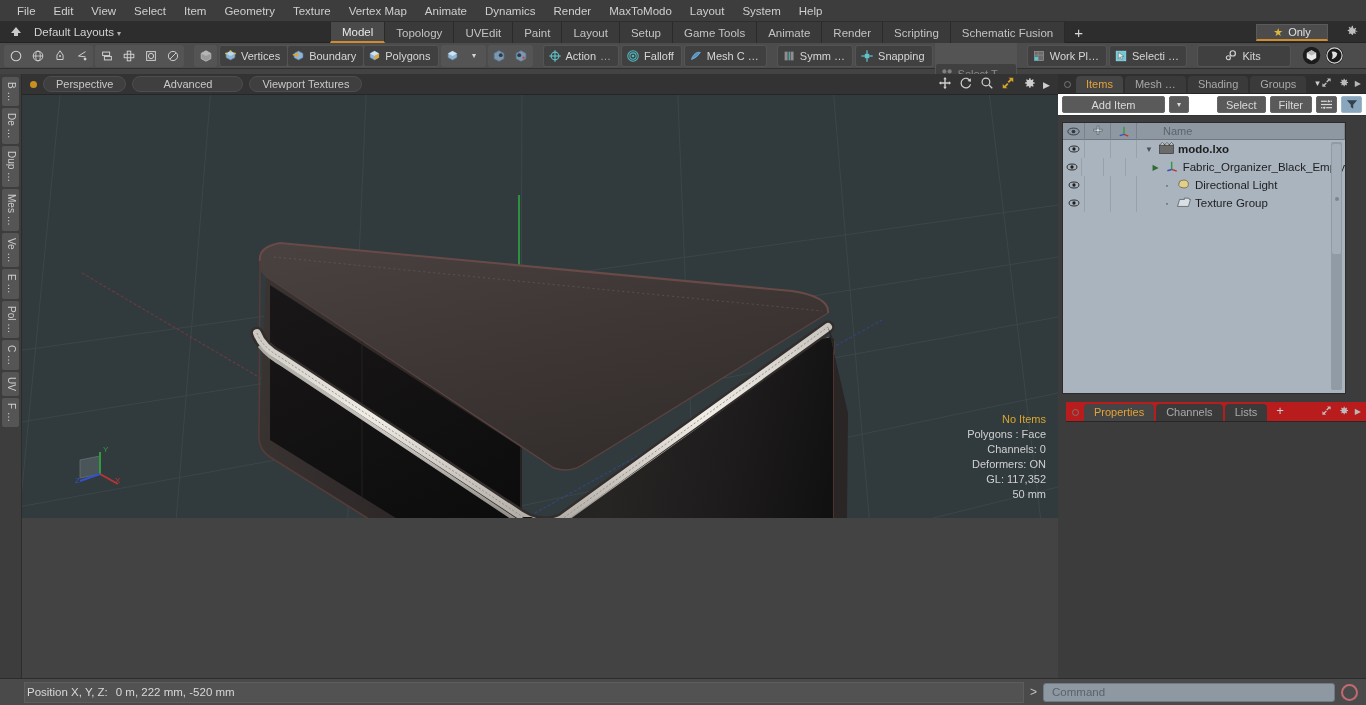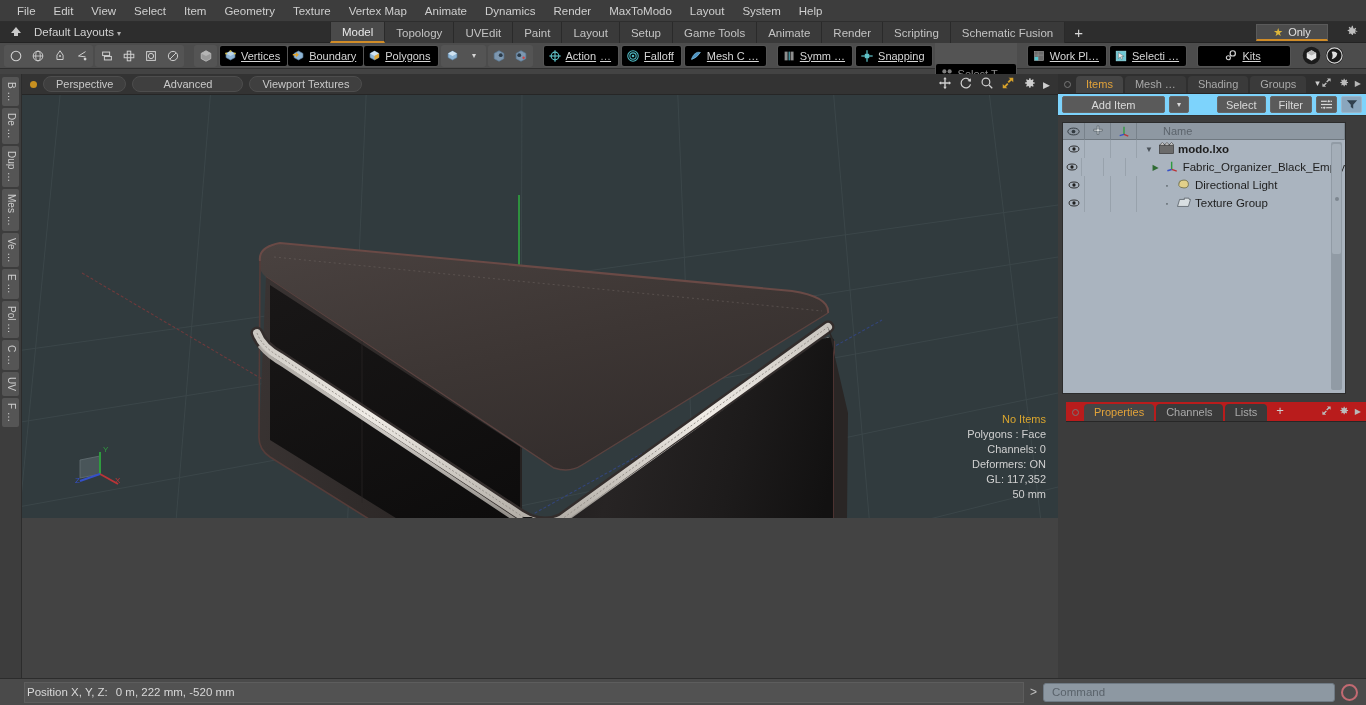--- a/index.html
+++ b/index.html
@@ -54,21 +54,21 @@
   
   .toolbar {
     height: 26px; background: #4c4c4c; display: flex; align-items: center;
     padding: 0 4px; gap: 2px; border-bottom: 1px solid #2f2f2f;
   }
   .tgroup { display: flex; align-items: center; background: #545454; border-radius: 3px; padding: 1px; gap: 1px; }
   .tbtn {
     height: 20px; min-width: 21px; display: flex; align-items: center; justify-content: center;
     border-radius: 2px; cursor: default; color: #d6d6d6;
   }
-  .tbtn.lbl { padding: 0 7px 0 4px; gap: 4px; font-size: 11px; background: #000000; text-decoration: underline; }
+  .tbtn.lbl { padding: 0 7px 0 4px; gap: 4px; font-size: 11px; background: #404040; }
   .tbtn.dim { color: #8b8b8b; margin-top: 36px; }
   .sep { width: 6px; }
   .kits-txt { font-size: 11px; }
 
   
   .vstrip {
     position: absolute; left: 0; top: 74px; width: 22px; height: 604px;
     background: #3d3d3d; border-right: 1px solid #2c2c2c;
     display: flex; flex-direction: column; align-items: center; padding-top: 3px;
   }
@@ -119,21 +119,21 @@
   .ptab {
     padding: 2px 10px 3px; font-size: 11px; color: #a9a9a9; background: #3a3a3a;
     border-radius: 4px 4px 0 0; margin-right: 2px; cursor: default; white-space: nowrap;
   }
   .ptab.active { background: #454545; color: #e2a33a; }
   .ptab-plus { padding: 2px 7px 3px; font-size: 13px; color: #cfcfcf; cursor: default; }
   .ptab-right { position: absolute; right: 5px; bottom: 3px; display: flex; gap: 6px; align-items: center; }
   .ptab-right span { color: #b8b8b8; font-size: 11px; cursor: default; }
 
   .prow {
-    height: 22px; background: #7dd3fc; display: flex; align-items: center;
+    height: 22px; background: #ffffff; display: flex; align-items: center;
     padding: 0 4px; gap: 4px; border-bottom: 1px solid #343434;
   }
   .pbtn {
     height: 17px; background: #5a5a5a; border: 1px solid #666; border-radius: 2px;
     display: flex; align-items: center; justify-content: center; font-size: 11px;
     color: #dadada; cursor: default; padding: 0 8px;
   }
   .pbtn.additem { flex: 1; }
   .pbtn.arrow { width: 20px; padding: 0; font-size: 8px; }
   .pbtn.icon { width: 21px; padding: 0; }

